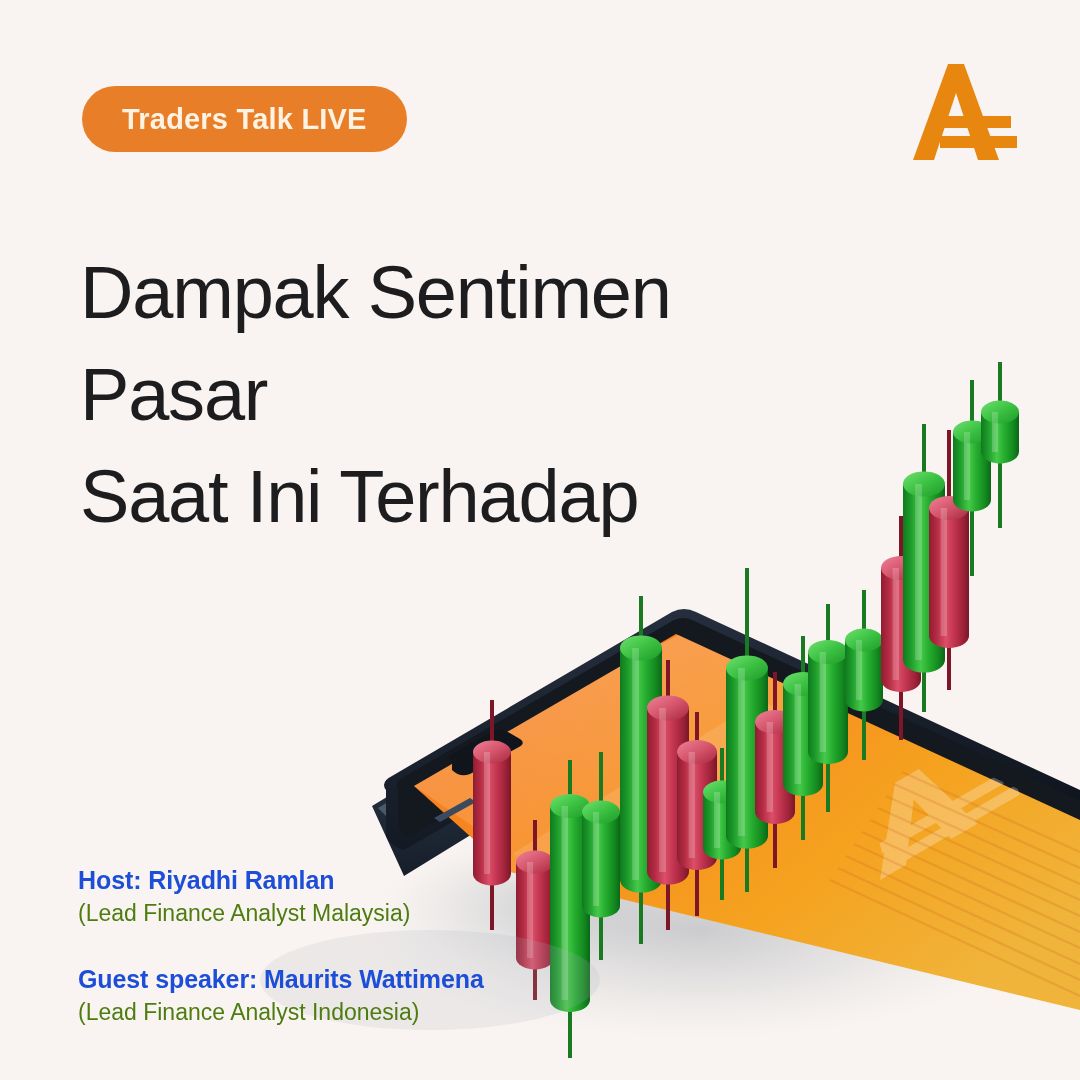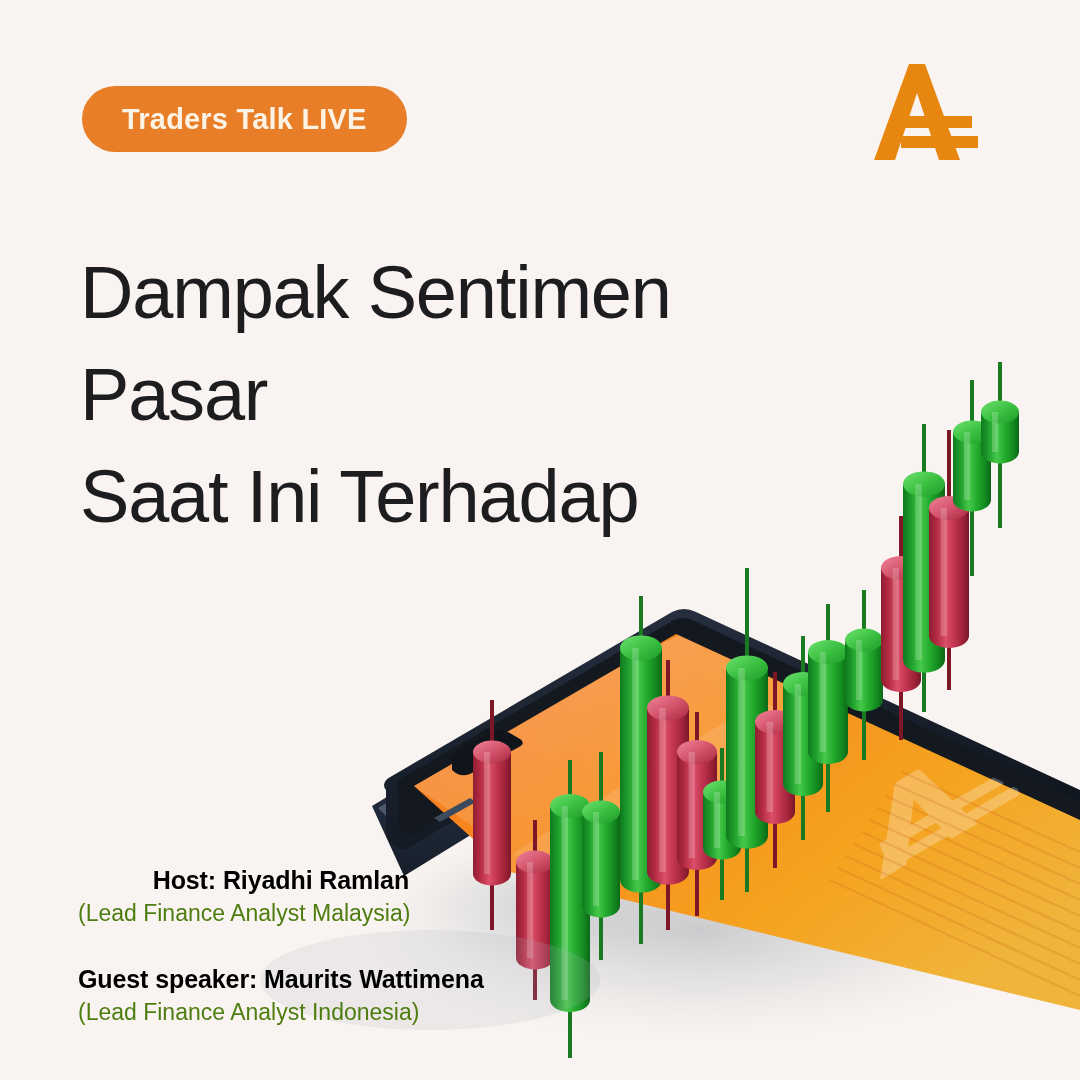--- a/index.html
+++ b/index.html
@@ -8,21 +8,21 @@
     background:#f9f4f1;
     font-family:"Liberation Sans","DejaVu Sans",sans-serif;
     position:relative;
   }
   #poster{position:absolute;inset:0;width:1080px;height:1080px;overflow:hidden;background:#f9f4f1;}
 
   
   #art{position:absolute;left:0;top:0;width:1080px;height:1080px;z-index:1;}
 
   
-  #text{position:absolute;left:0;top:0;width:1024px;height:1080px;z-index:5;}
+  #text{position:absolute;left:0;top:0;width:1024px;height:1080px;z-index:5;padding-left:39px;}
 
   .badge{
     position:absolute;left:82px;top:86px;
     height:66px;box-sizing:border-box;
     padding:0 40px;
     display:flex;align-items:center;
     background:#e87f28;border-radius:33px;
     color:#fdf3e4;font-size:29px;font-weight:bold;
     letter-spacing:.2px;white-space:nowrap;
   }
@@ -43,22 +43,22 @@
   }
   .datetime .sep{
     display:inline-block;width:2px;height:40px;background:#17171a;
     position:relative;top:1px;
   }
 
   .credits{position:absolute;left:78px;top:866px;}
   .credit-block{margin-bottom:38px;}
   .credit-block:last-child{margin-bottom:8px;}
   .credit-name{
-    color:#000000;font-size:25px;font-weight:bold;letter-spacing:-.1px;
-    margin-bottom:5px;white-space:nowrap;text-align:center;
+    color:#1d4ed8;font-size:25px;font-weight:bold;letter-spacing:-.1px;
+    margin-bottom:5px;white-space:nowrap;
   }
   .credit-role{
     color:#4d7c0f;font-size:23px;font-weight:400;letter-spacing:0;
     white-space:nowrap;
   }
 
   .logo{position:absolute;right:46px;top:60px;width:110px;height:106px;}
 </style>
 </head>
 <body>

